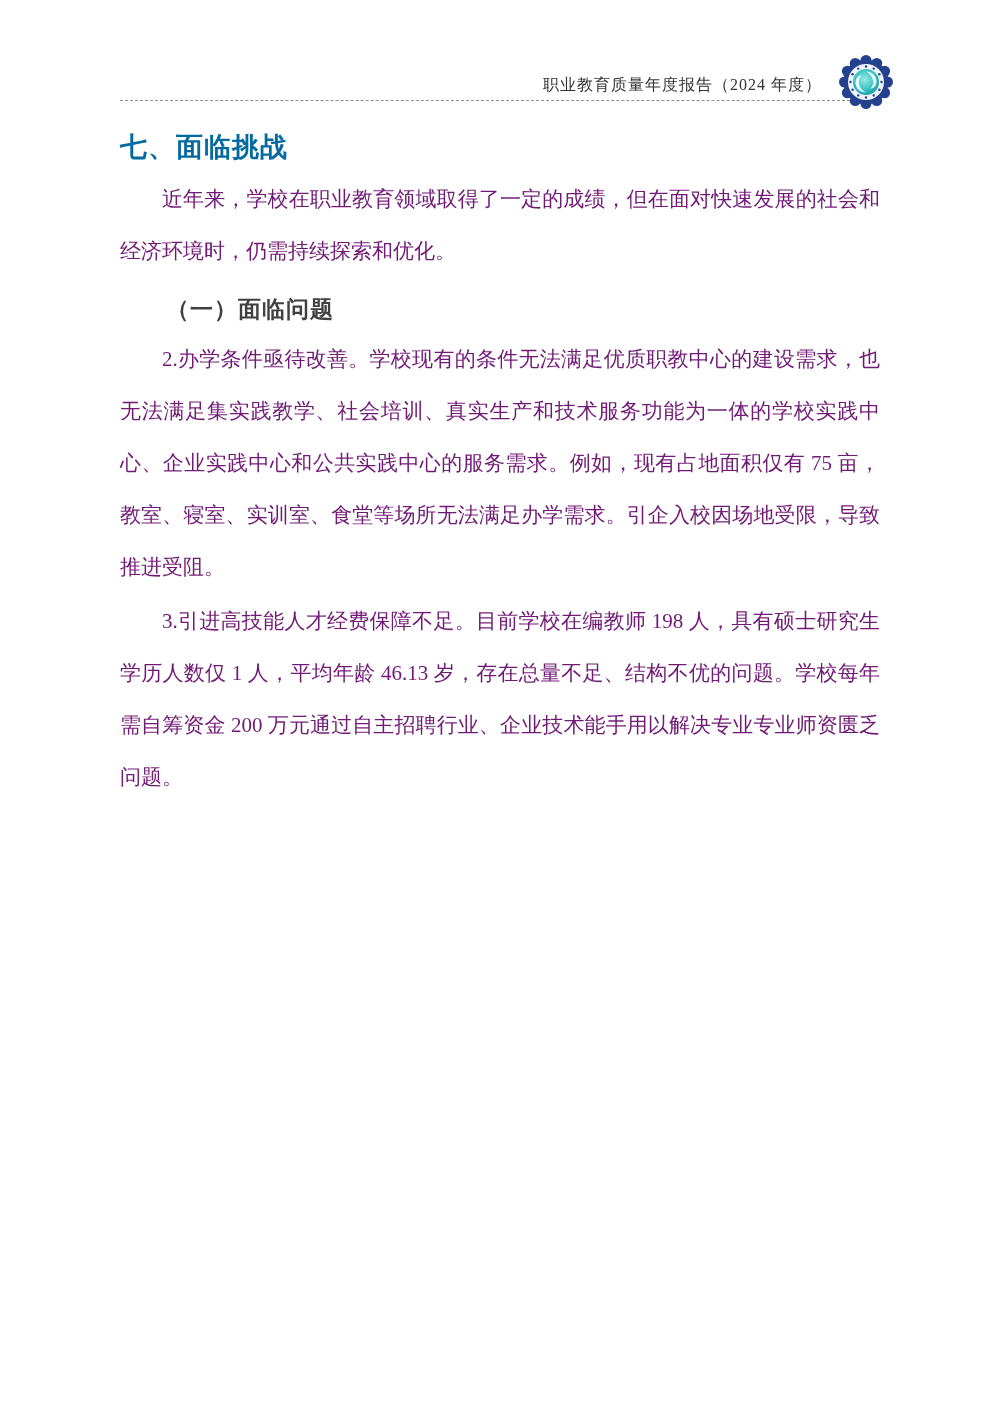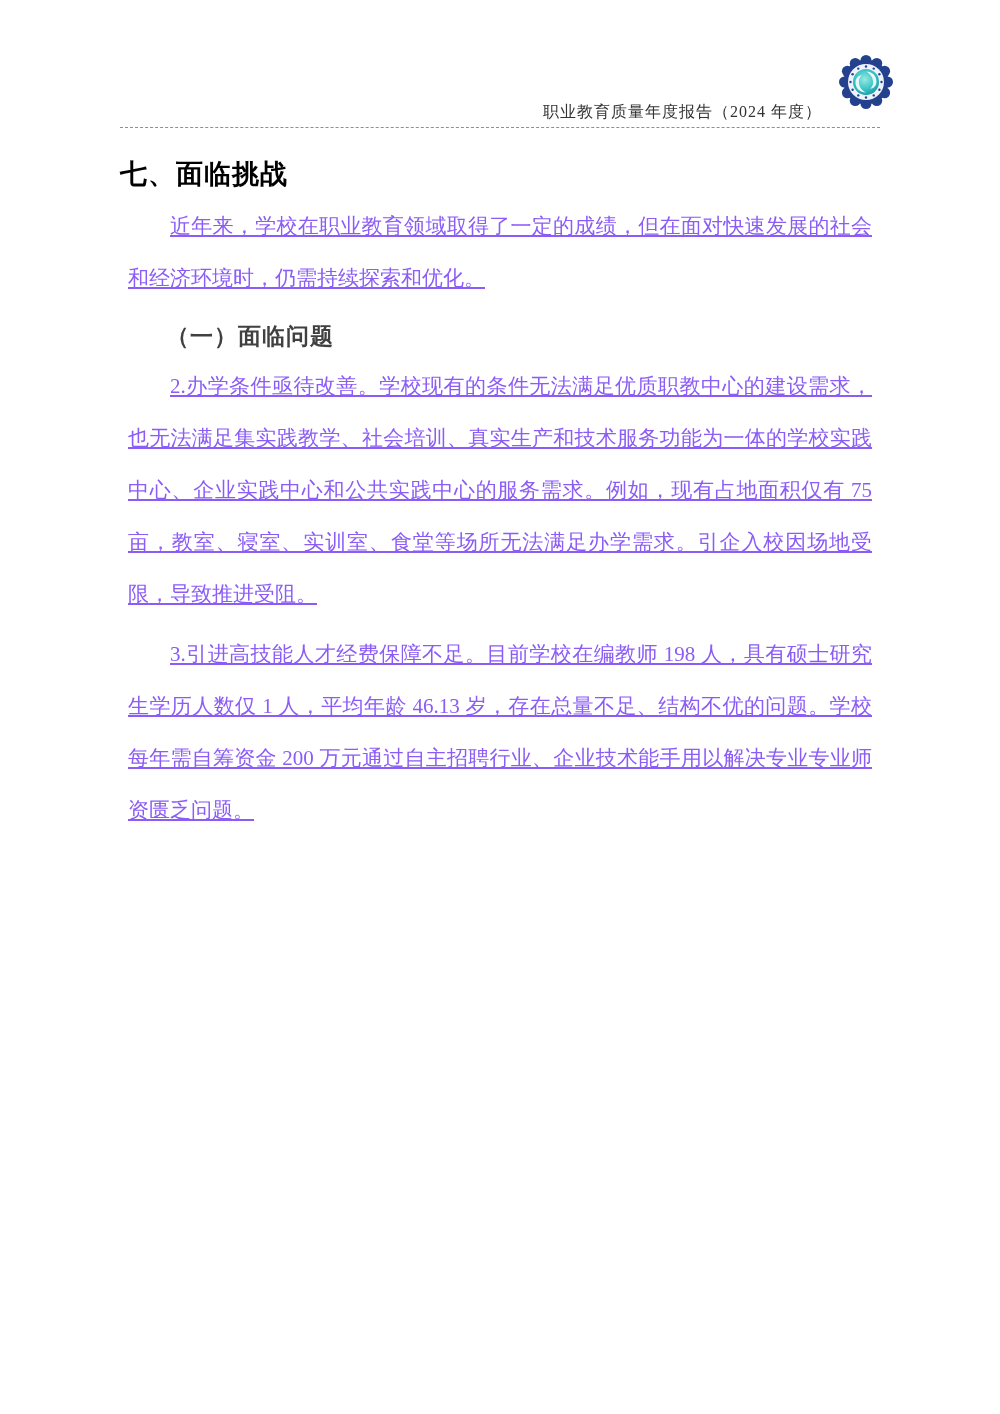--- a/index.html
+++ b/index.html
@@ -8,21 +8,21 @@
     width: 1000px;
     height: 1414px;
     background: #ffffff;
     box-sizing: border-box;
     font-family: "Liberation Serif", "DejaVu Serif", serif;
     overflow: hidden;
   }
   .header {
     position: relative;
     margin: 0 120px;
-    padding-top: 91px;
+    padding-top: 64px;
     height: 36px;
     border-bottom: 1px dashed #8f8f8f;
     box-sizing: content-box;
     text-align: center;
   }
   .header-title {
     position: absolute;
     right: 58px;
     bottom: 4px;
     font-size: 16px;
@@ -37,31 +37,30 @@
     width: 60px;
     height: 60px;
     z-index: 2;
   }
   .content { margin: 0 120px; }
   .section-title {
     margin: 26px 0 0 0;
     font-size: 27px;
     line-height: 40px;
     font-weight: bold;
-    color: #000000;
+    color: #0369a1;
     letter-spacing: 1px;
   }
   p.body-par {
-    margin: 8px;
+    margin: 0;
     font-size: 21px;
     line-height: 52px;
-    color: #8b5cf6;
+    color: #701a75;
     text-align: justify;
     text-indent: 2em;
-    text-decoration: underline;
   }
   p.intro { margin-top: 6px; }
   .subsection-title {
     margin: 12px 0 0 0;
     font-size: 23px;
     line-height: 42px;
     font-weight: bold;
     color: #404040;
     text-indent: 2em;
     letter-spacing: 1px;

